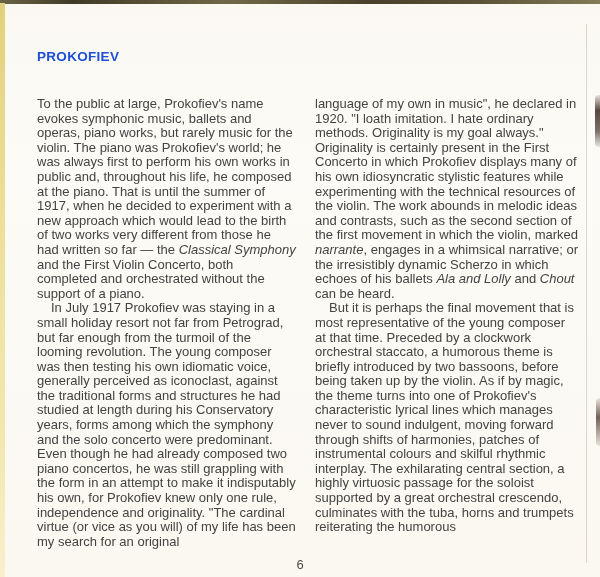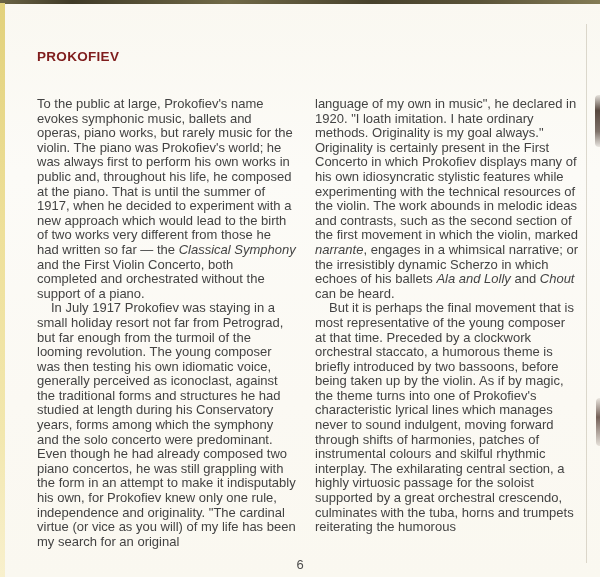--- a/index.html
+++ b/index.html
@@ -31,21 +31,21 @@
   .speck-1 {
     top: 95px; width: 5px; height: 52px;
     background: linear-gradient(180deg, rgba(70,50,40,0.12) 0%, rgba(58,40,30,0.85) 30%, rgba(58,40,30,0.65) 70%, rgba(70,50,40,0.1) 100%);
   }
   .speck-2 {
     top: 398px; width: 4px; height: 48px;
     background: linear-gradient(180deg, rgba(80,55,40,0.1) 0%, rgba(70,45,35,0.75) 40%, rgba(80,55,40,0.12) 100%);
   }
   .header {
     position: absolute; left: 37px; top: 49px; right: 20px;
-    color: #7f1d1d;
+    color: #1d4ed8;
   }
   .header .composer {
     font-size: 13.5px; font-weight: bold; line-height: 16px; letter-spacing: 0.3px;
   }
   .header .works {
     font-size: 13px; font-weight: bold; line-height: 16px; letter-spacing: 0.1px;
   }
   .columns {
     position: absolute; left: 37px; top: 97px;
     display: flex; gap: 19px;

